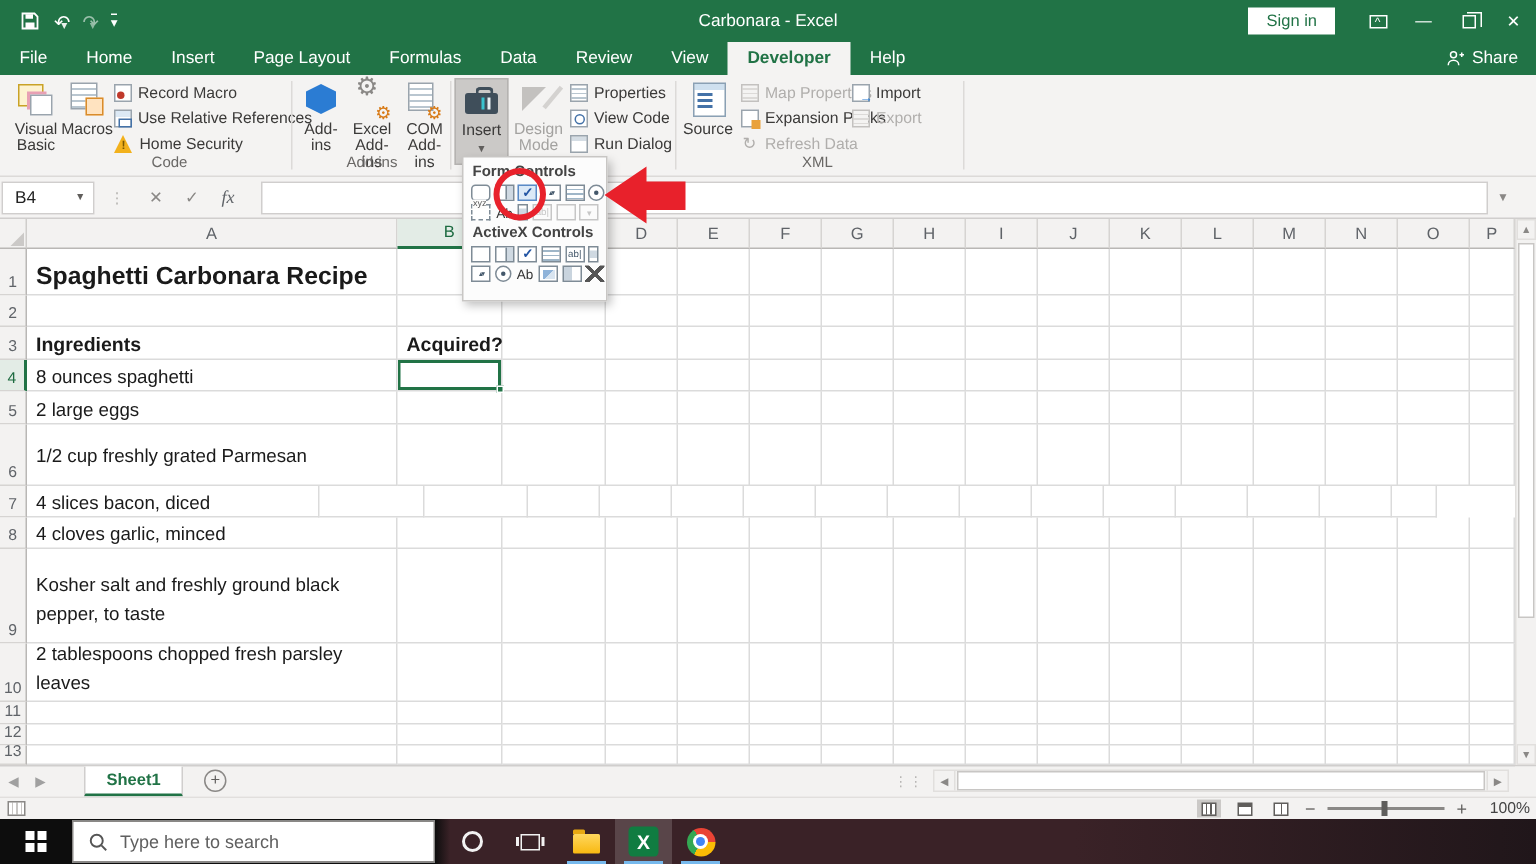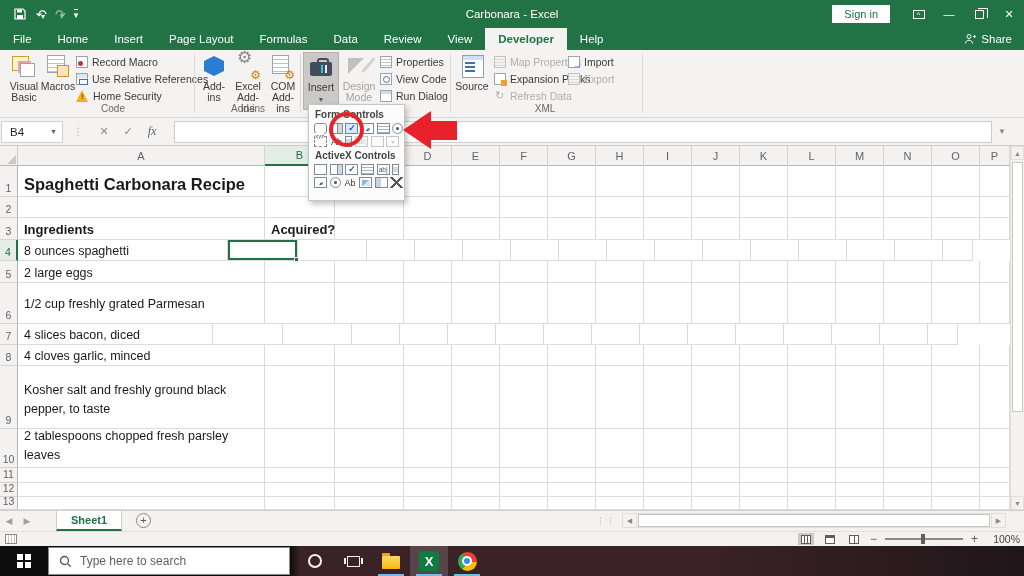--- a/index.html
+++ b/index.html
@@ -438,21 +438,21 @@
           <div class="cell" style="width: 48px;"></div>
           <div class="cell" style="width: 48px;"></div>
           <div class="cell" style="width: 48px;"></div>
           <div class="cell" style="width: 48px;"></div>
           <div class="cell" style="width: 48px;"></div>
           <div class="cell" style="width: 48px;"></div>
           <div class="cell" style="width: 30px;"></div>
         </div>
         <div class="grow" style="height: 21px;">
           <div class="rowh sel">4</div>
-          <div class="cell" style="width: 210px; text-align: right;">
+          <div class="cell" style="width: 247px; text-align: right;">
             <span class="ct">8 ounces spaghetti</span>
           </div>
           <div class="cell selcell" style="width: 70px;">
             <span class="handle"></span>
           </div>
           <div class="cell" style="width: 69px;"></div>
           <div class="cell" style="width: 48px;"></div>
           <div class="cell" style="width: 48px;"></div>
           <div class="cell" style="width: 48px;"></div>
           <div class="cell" style="width: 48px;"></div>

